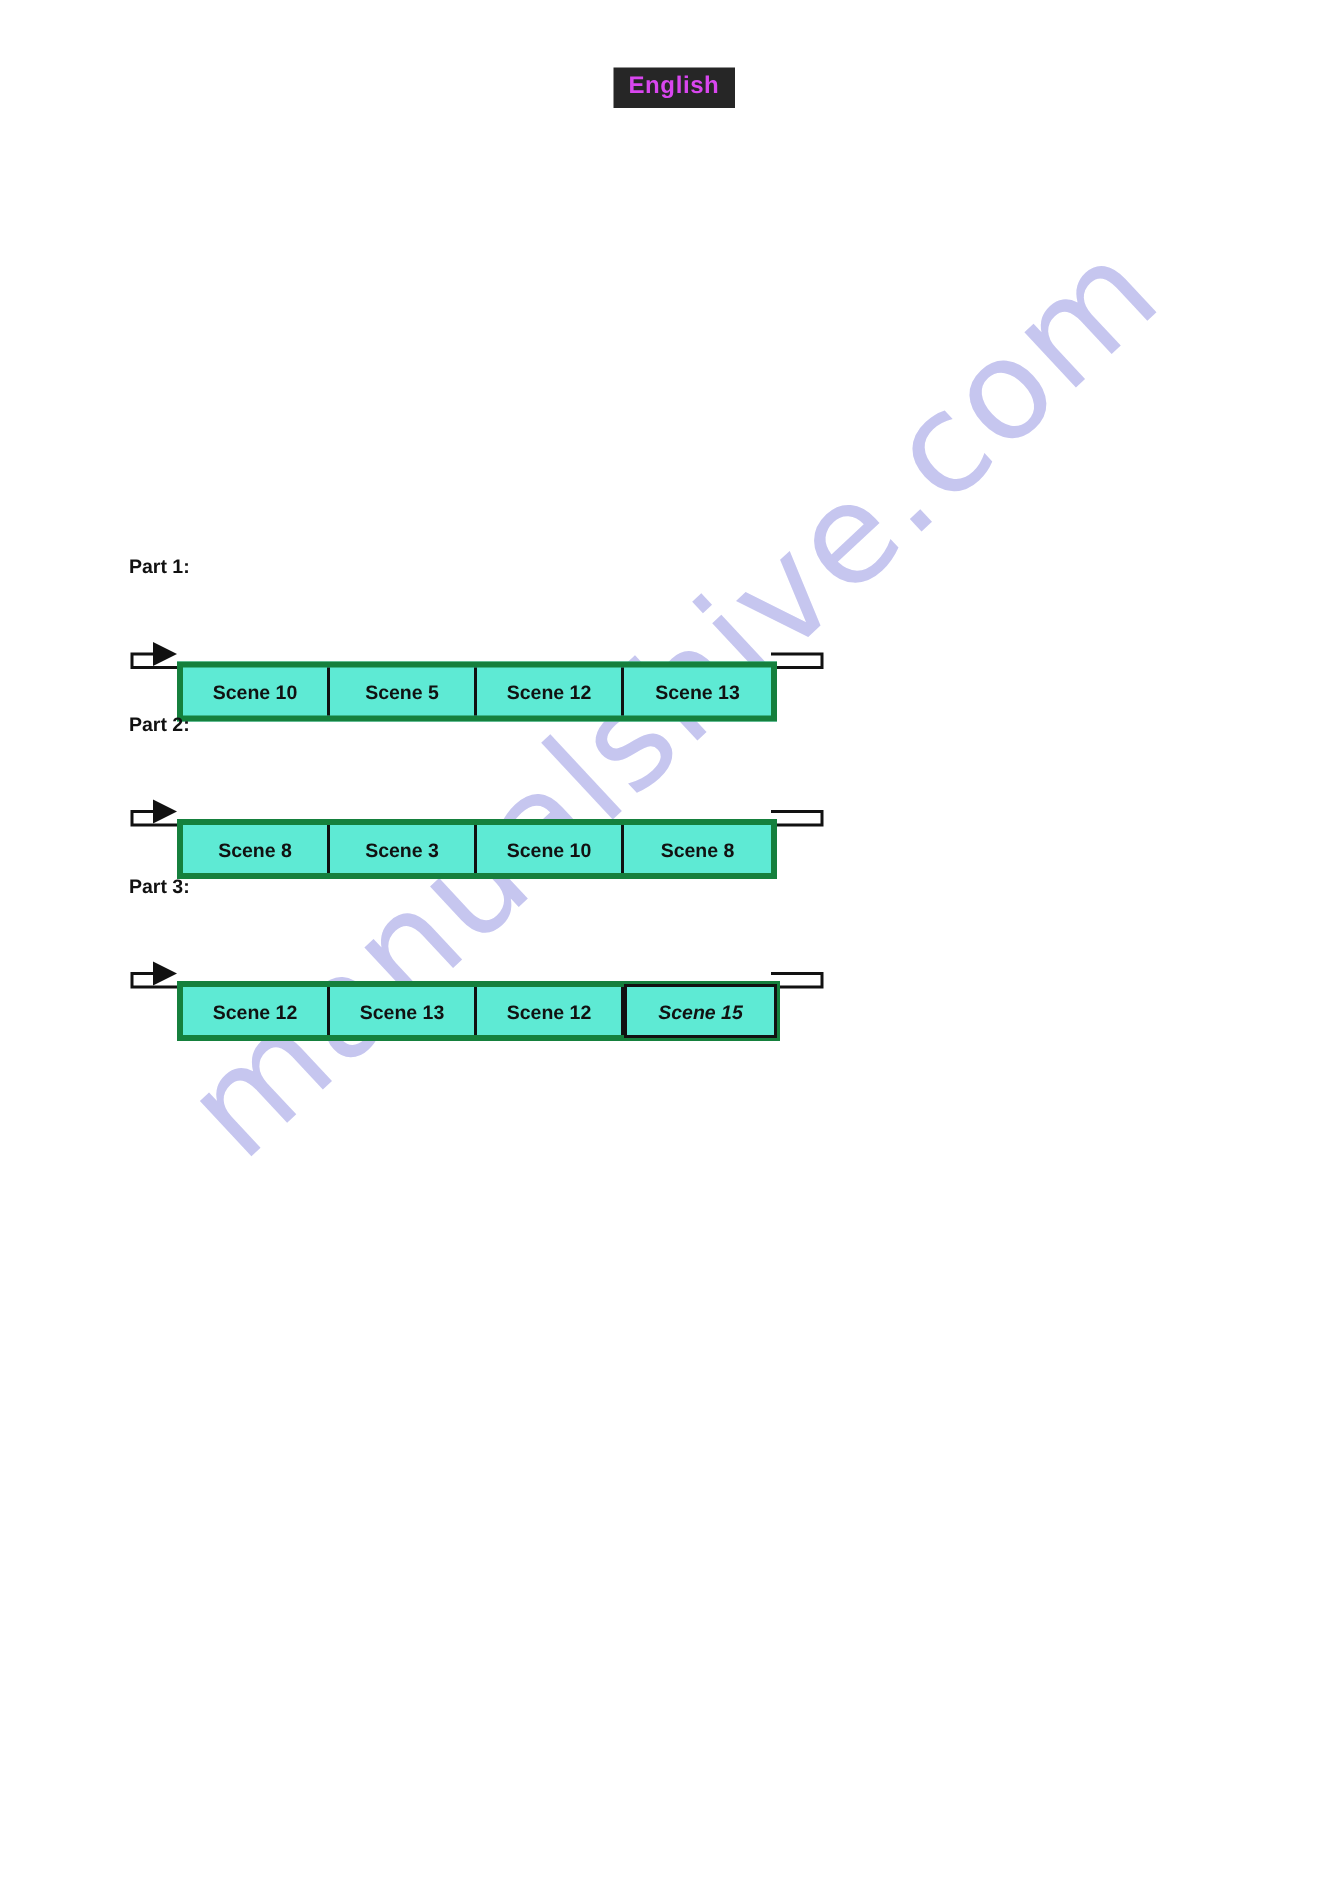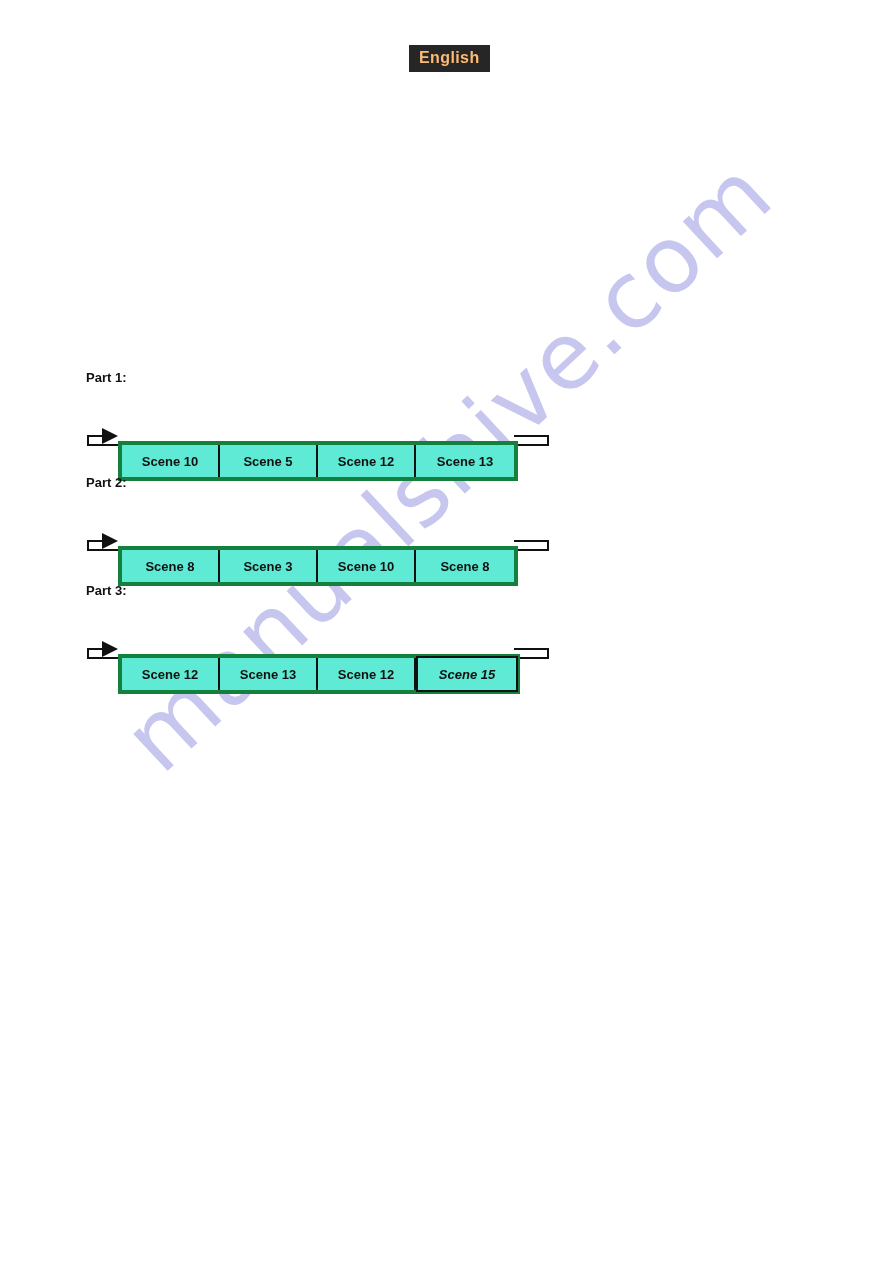--- a/index.html
+++ b/index.html
@@ -42,21 +42,21 @@
     user-select: none;
   }
 
   
   #language-badge {
     position: absolute;
     left: 409px;
     top: 45px;
     padding: 4px 10px 5px 10px;
     background: #262626;
-    color: #fdba74;
+    color: #d946ef;
     font-family: "Liberation Sans", sans-serif;
     font-size: 16px;
     font-weight: bold;
     line-height: 18px;
     letter-spacing: 0.4px;
     z-index: 4;
   }
 
   
   #diagrams {

